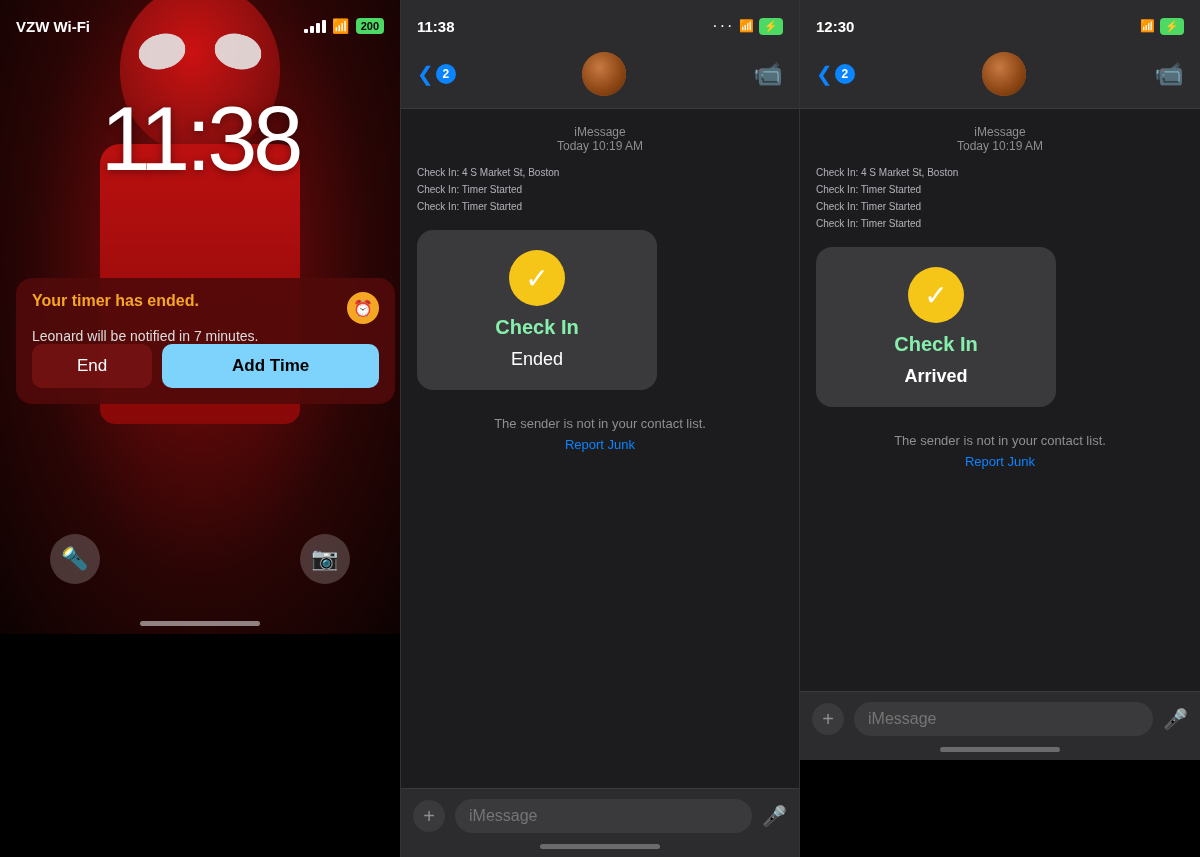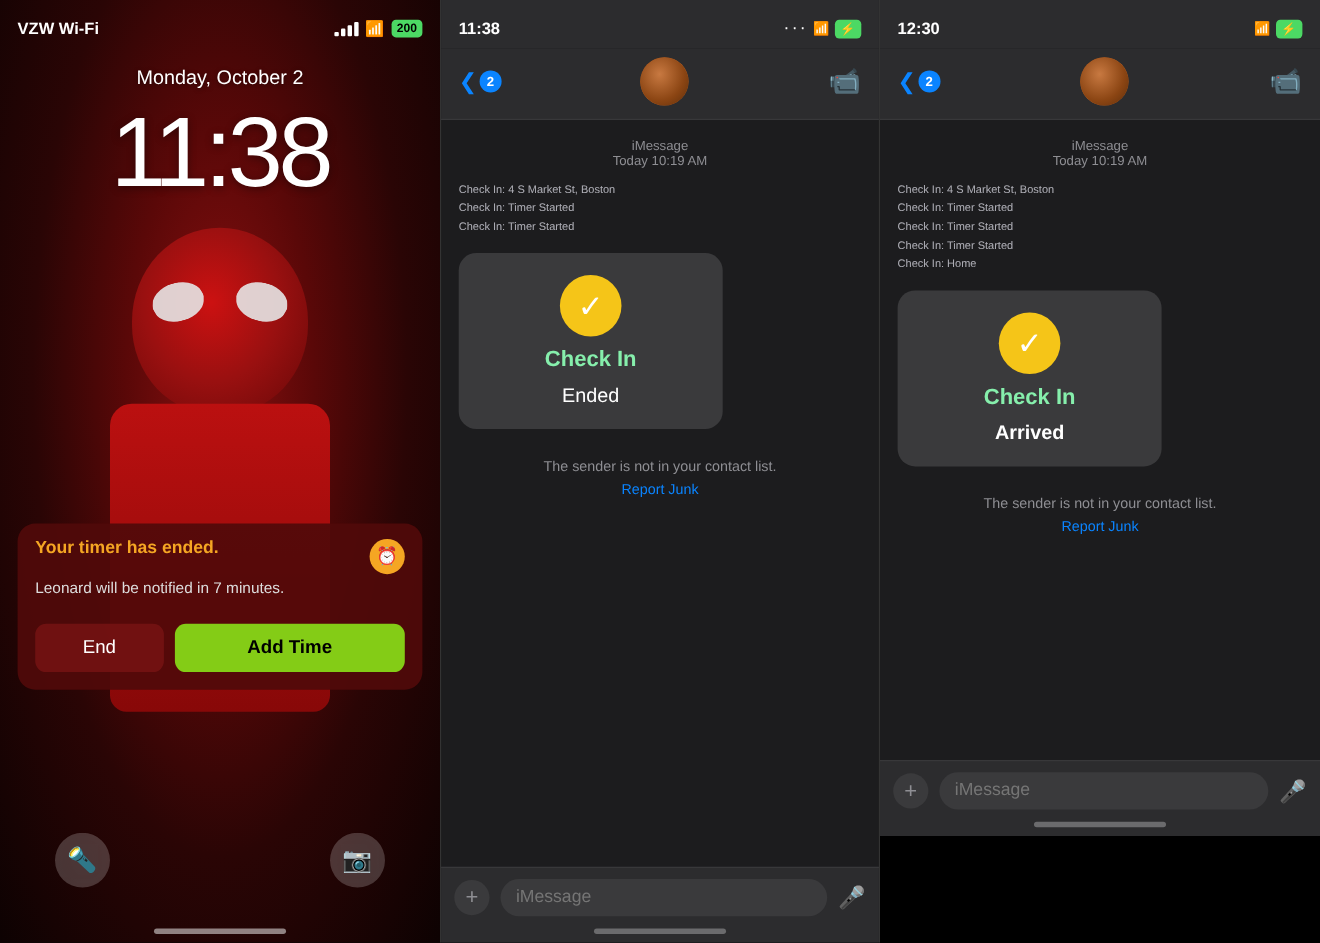--- a/index.html
+++ b/index.html
@@ -9,21 +9,21 @@
       display: flex;
       flex-direction: row;
       overflow: hidden;
       font-family: -apple-system, BlinkMacSystemFont, 'Helvetica Neue', sans-serif;
       background: #000;
     }
 
     
     .panel-lock {
       width: 400px;
-      height: 857px;
+      height: 634px;
       position: relative;
       overflow: hidden;
       background: #1a0a0a;
     }
     .lock-bg {
       position: absolute;
       inset: 0;
       background: radial-gradient(ellipse at 50% 40%, #8B1010 0%, #5a0808 30%, #2a0505 60%, #0d0202 100%);
     }
     
@@ -121,21 +121,21 @@
       font-weight: 200;
       letter-spacing: -4px;
       z-index: 10;
       text-shadow: 0 2px 8px rgba(0,0,0,0.4);
     }
 
     .timer-notification {
       position: absolute;
       bottom: 230px;
       left: 16px;
-      right: 16px;
+      right: 5px;
       background: rgba(80, 10, 10, 0.92);
       border-radius: 16px;
       padding: 14px 16px 16px;
       z-index: 20;
     }
     .timer-notif-header {
       display: flex;
       justify-content: space-between;
       align-items: flex-start;
       margin-bottom: 4px;
@@ -155,36 +155,35 @@
       justify-content: center;
       font-size: 16px;
     }
     .timer-notif-body {
       color: #ddd;
       font-size: 14px;
     }
     .timer-buttons {
       display: flex;
       gap: 10px;
-      margin-top: 25px;
     }
     .timer-btn-end {
       flex: 1;
       background: rgba(120, 20, 20, 0.8);
       border: none;
       border-radius: 10px;
       color: #fff;
       font-size: 17px;
       font-weight: 500;
       padding: 12px;
       cursor: pointer;
     }
     .timer-btn-addtime {
       flex: 2;
-      background: #84cc16;
+      background: #7dd3fc;
       border: none;
       border-radius: 10px;
       color: #000;
       font-size: 17px;
       font-weight: 700;
       padding: 12px;
       cursor: pointer;
     }
 
     .lock-bottom-bar {
@@ -445,21 +444,20 @@
         <div class="signal-bar" style="height:4px;"></div>
         <div class="signal-bar" style="height:7px;"></div>
         <div class="signal-bar" style="height:10px;"></div>
         <div class="signal-bar" style="height:13px;"></div>
       </div>
       <span class="wifi-icon">📶</span>
       <span class="battery-badge">200</span>
     </div>
   </div>
 
-  <div class="lock-date">Monday, October 2</div>
   <div class="lock-time">11:38</div>
 
   <div class="timer-notification">
     <div class="timer-notif-header">
       <span class="timer-notif-title">Your timer has ended.</span>
       <div class="timer-icon">⏰</div>
     </div>
     <div class="timer-notif-body">Leonard will be notified in 7 minutes.</div>
     <div class="timer-buttons">
       <button class="timer-btn-end">End</button>
@@ -552,21 +550,20 @@
 
   <div class="msg-body">
     <div class="msg-timestamp-label">
       <span>iMessage</span><br>
       <span>Today 10:19 AM</span>
     </div>
     <div class="msg-line">Check In: 4 S Market St, Boston</div>
     <div class="msg-line">Check In: Timer Started</div>
     <div class="msg-line">Check In: Timer Started</div>
     <div class="msg-line">Check In: Timer Started</div>
-    <div class="msg-line">Check In: Home</div>
 
     <div class="msg-bubble-card">
       <div class="check-circle">✓</div>
       <div class="check-card-title">Check In</div>
       <div style="color:#fff;font-size:18px;font-weight:700;">Arrived</div>
     </div>
 
     <div class="msg-sender-notice">The sender is not in your contact list.</div>
     <div class="msg-report-junk">Report Junk</div>
   </div>

